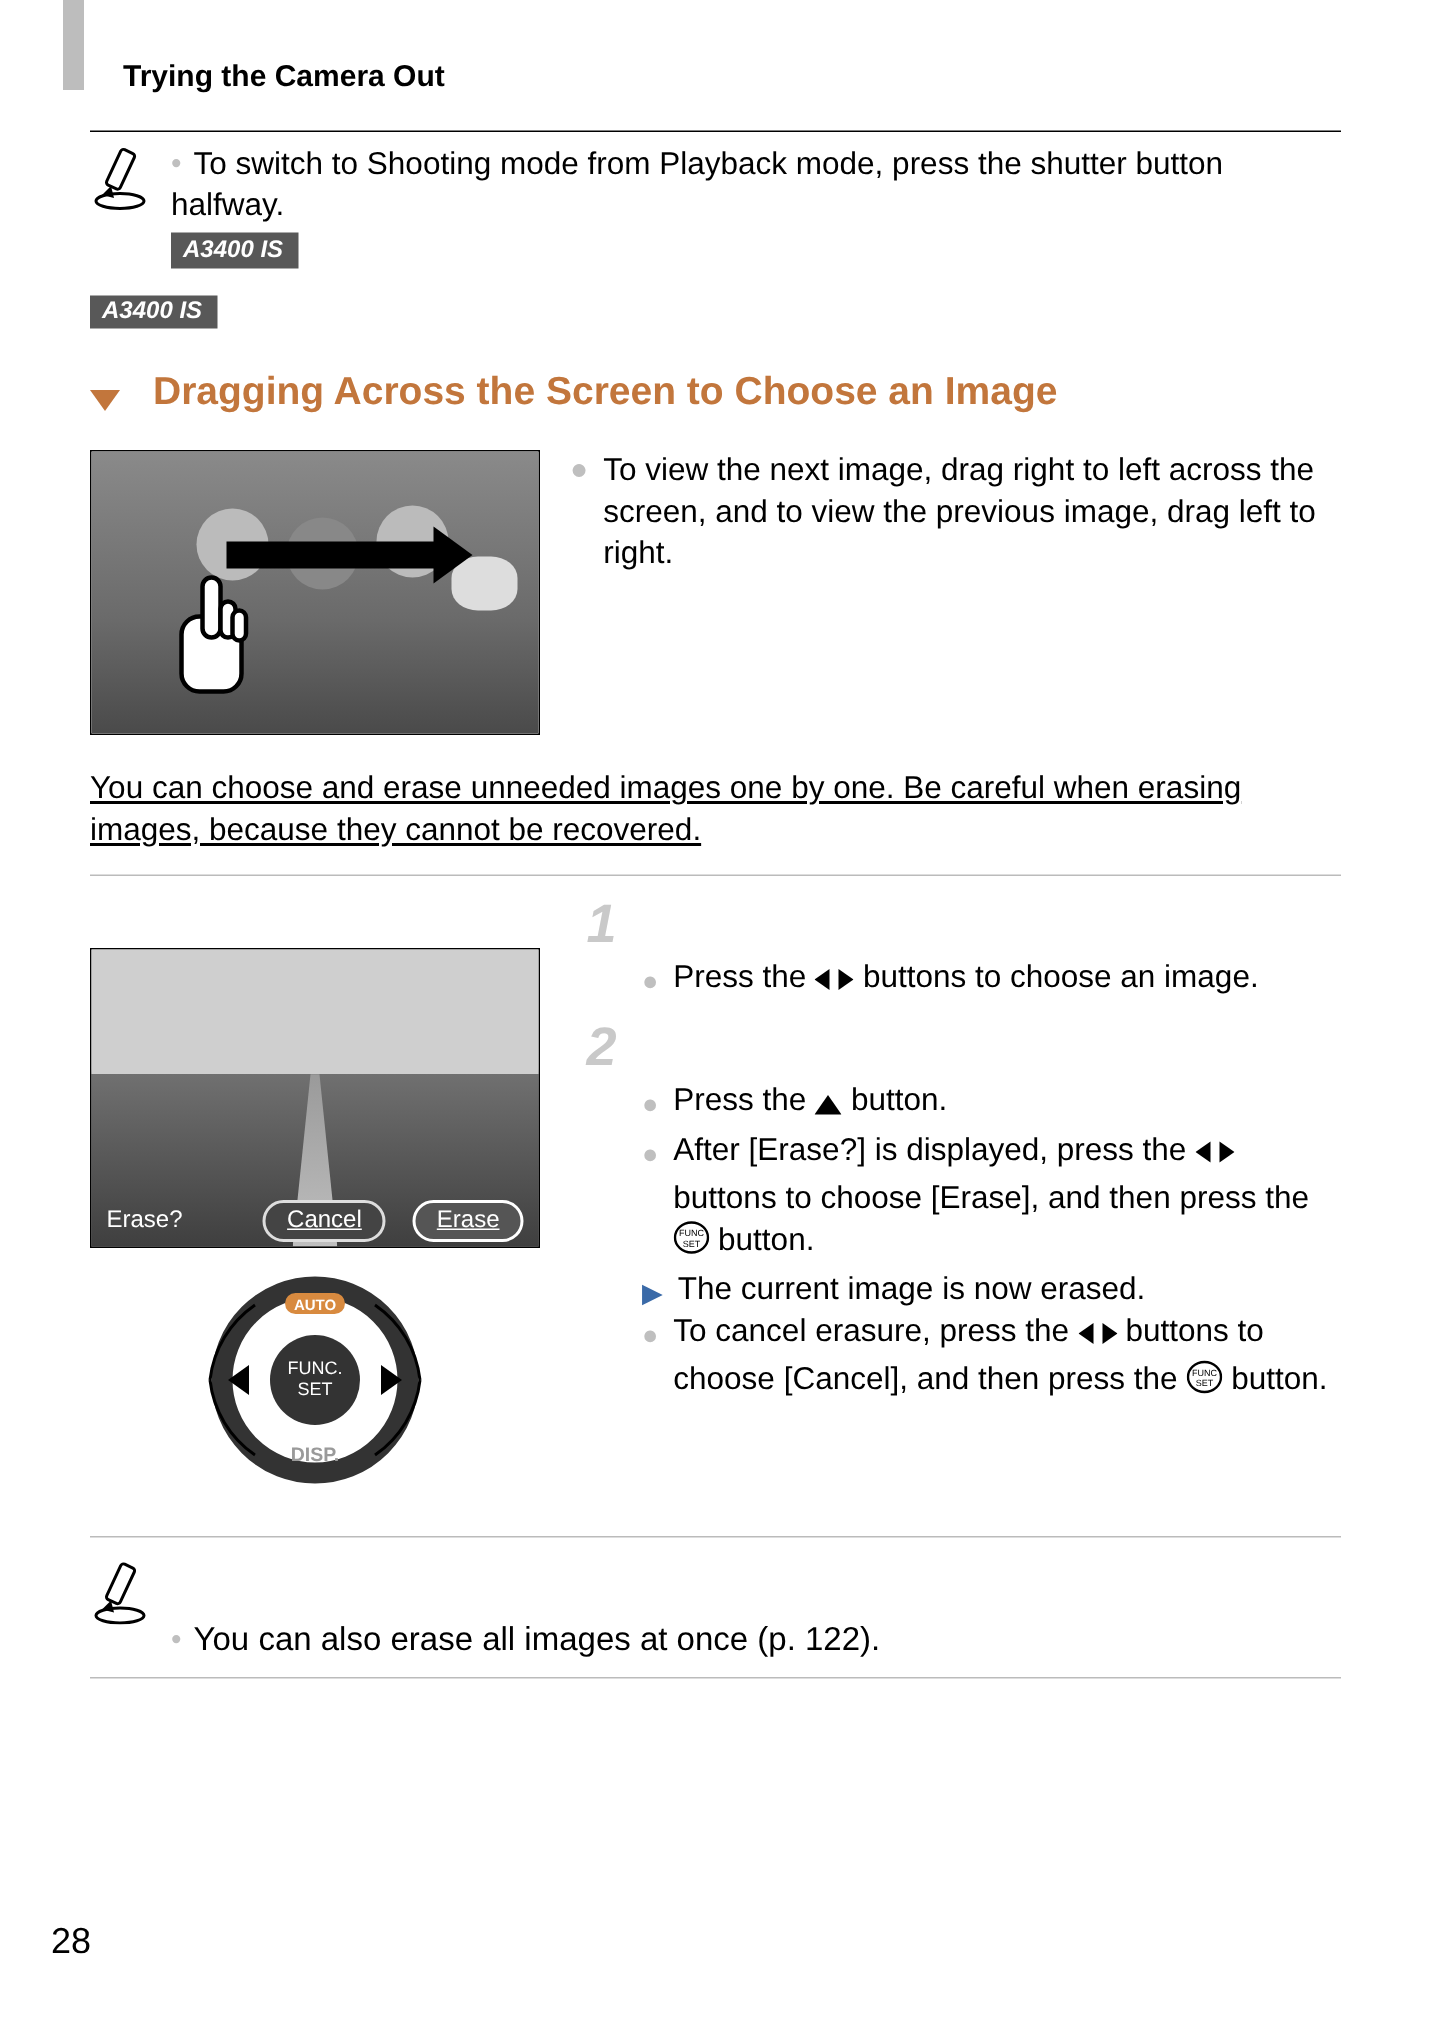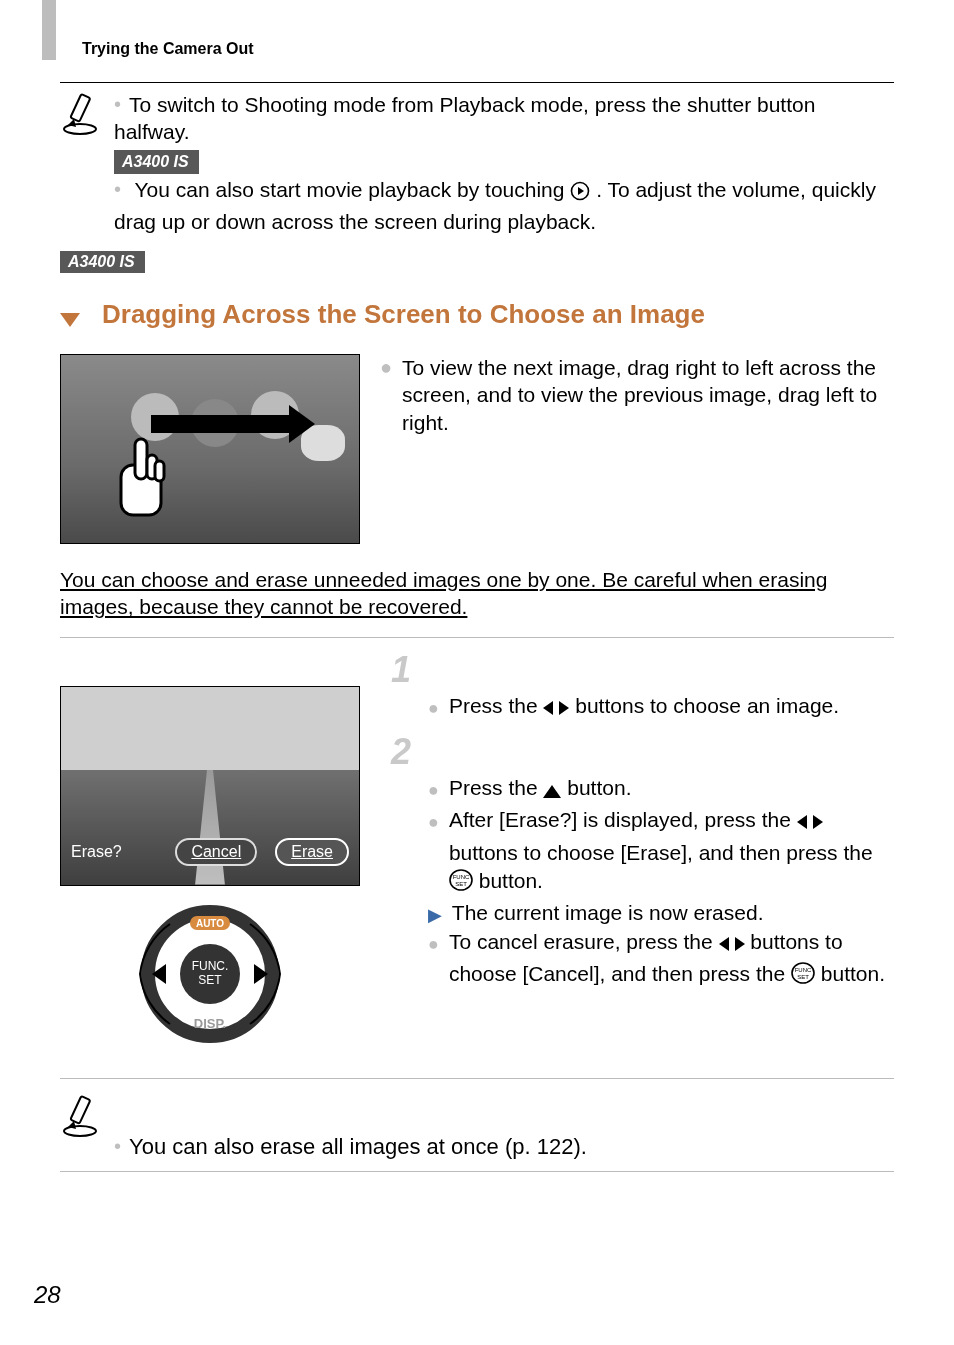--- a/index.html
+++ b/index.html
@@ -23,21 +23,21 @@
     padding: 30px 60px 40px 60px;
   }
   .side-tab {
     position: absolute;
     left: 42px; top: 0;
     width: 14px; height: 60px;
     background: #bdbdbd;
   }
   .header-title {
     font-weight: bold;
-    font-size: 16px;
+    font-size: 20px;
     margin: 10px 0 24px 22px;
   }
   hr.top-rule {
     border: none;
     border-top: 1px solid #000;
     margin: 0 0 8px 0;
   }
   .note-row {
     display: flex;
     gap: 14px;
@@ -130,21 +130,21 @@
   .screen .ground {
     position:absolute; left:0; top:42%; right:0; bottom:0;
     background: linear-gradient(180deg,#707070 0%, #3f3f3f 100%);
   }
   .screen .road {
     position:absolute; left:45%; top:42%; width:10%; height:58%;
     background: linear-gradient(180deg,#9a9a9a 0%, #bfbfbf 100%);
     clip-path: polygon(40% 0, 60% 0, 100% 100%, 0 100%);
   }
   .screen .bar {
-    position:absolute; left:0; right:0; bottom:16px; height:34px; display:flex; align-items:center; gap:18px; padding:0 10px;
+    position:absolute; left:0; right:0; bottom:0; height:34px; display:flex; align-items:center; gap:18px; padding:0 10px;
     font-size:16px;
   }
   .screen .pill {
     border:2px solid #ddd; border-radius:16px; padding:3px 14px; background:#444;
     font-size:16px;
     text-decoration:underline;
   }
   .screen .pill.sel { border-color:#fff; background:#555; }
 
   .dial {
@@ -159,21 +159,21 @@
     width:34px; text-align:center;
   }
   .step-title { font-size:25px; font-weight:bold; margin-top:4px; }
   .step-body { font-size:21px; line-height:1.35; margin-left:44px; margin-bottom:10px; }
   .li2 { display:flex; gap:10px; align-items:flex-start; }
   .li2 .b { color: var(--gray-bullet); font-size:18px; margin-top:4px; }
   .li2 .ba { color: var(--blue-arrow); font-size:18px; margin-top:4px; }
   .inline-icon { display:inline-block; vertical-align:-4px; }
 
   .page-num {
-    position:absolute; left:34px; bottom:36px; font-size:24px;font-style:italic;
+    position:absolute; left:34px; bottom:36px; font-size:24px;
   }
 </style>
 </head>
 <body>
 
 <div class="side-tab"></div>
 
 <div class="page">
   <div class="header-title">Trying the Camera Out</div>
 
@@ -183,30 +183,20 @@
     <span class="pencil-icon">
       <svg width="40" height="44" viewBox="0 0 40 44">
         <ellipse cx="20" cy="38" rx="16" ry="5" fill="none" stroke="#000" stroke-width="2"></ellipse>
         <rect x="14" y="4" width="10" height="26" rx="2" fill="#fff" stroke="#000" stroke-width="2" transform="rotate(25 20 20)"></rect>
         <polygon points="8,34 14,28 16,36" fill="#000"></polygon>
       </svg>
     </span>
     <div class="note-body">
       <div class="dot-bullet">To switch to Shooting mode from Playback mode, press the shutter button halfway.</div>
       <span class="badge">A3400 IS</span>
-      <div class="dot-bullet">
-        <span>You can also start movie playback by touching </span>
-        <span class="inline-icon">
-          <svg width="20" height="20" viewBox="0 0 20 20">
-              <circle cx="10" cy="10" r="8.5" fill="none" stroke="#000" stroke-width="1.6"></circle>
-              <polygon points="8,6 8,14 14,10" fill="#000"></polygon>
-            </svg>
-        </span>
-        <span>. To adjust the volume, quickly drag up or down across the screen during playback.</span>
-      </div>
     </div>
   </div>
 
   <div style="height:14px"></div>
   <span class="badge">A3400 IS</span>
 
   <div class="sub-h">
     <div class="tri"></div>
     <h2>Dragging Across the Screen to Choose an Image</h2>
   </div>

